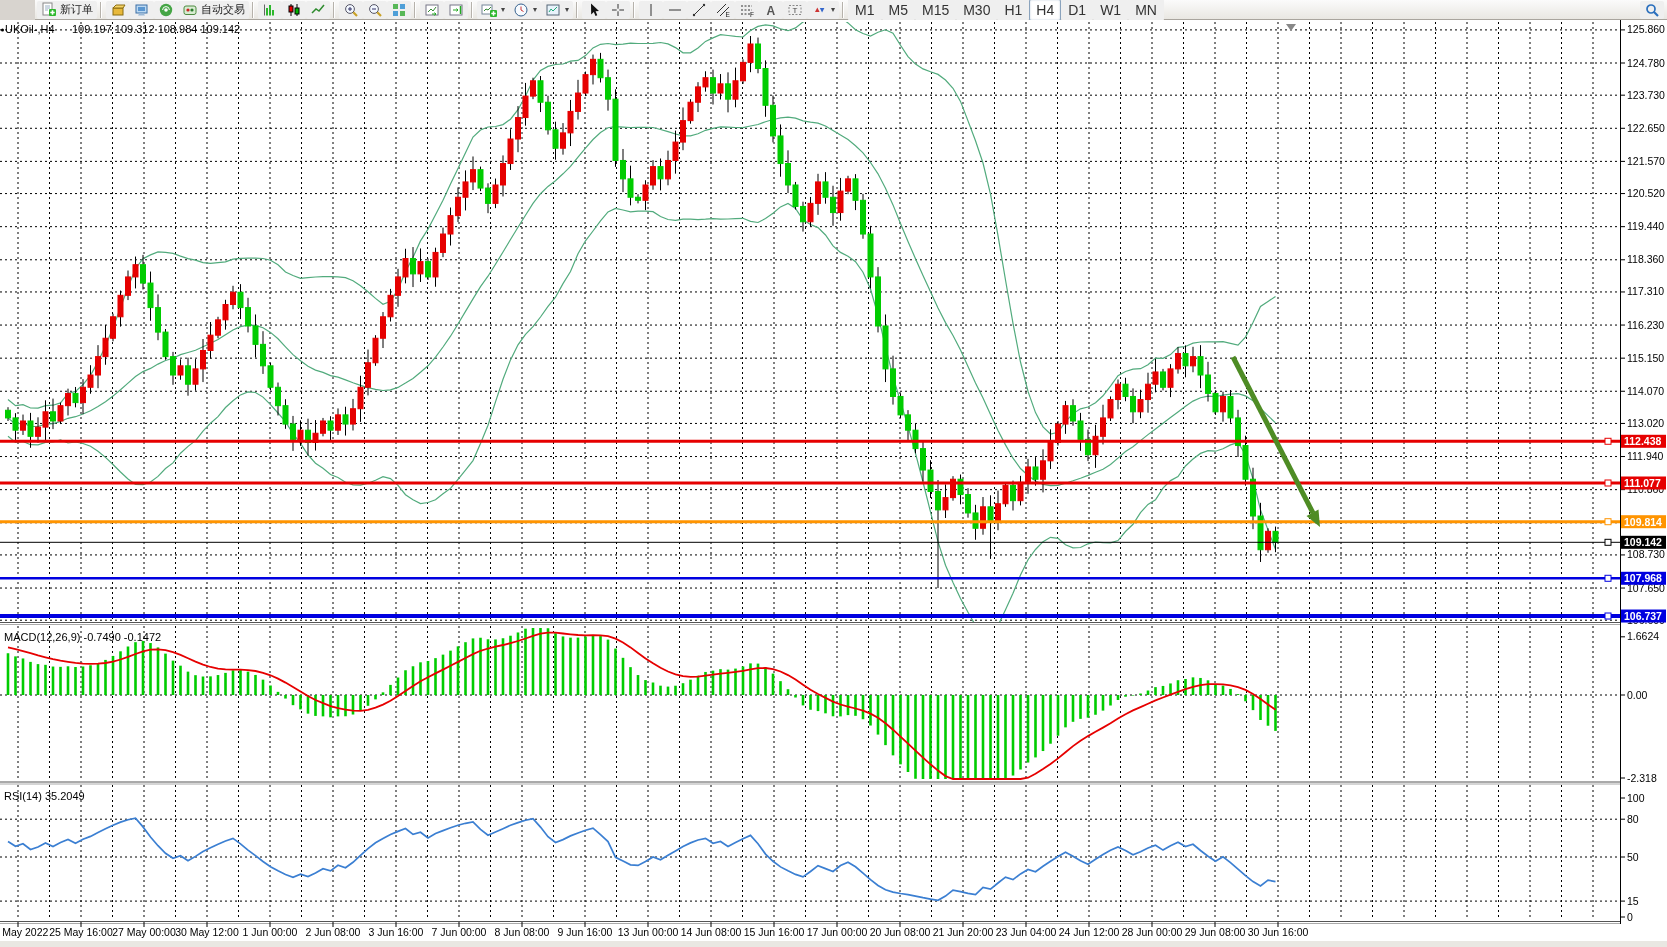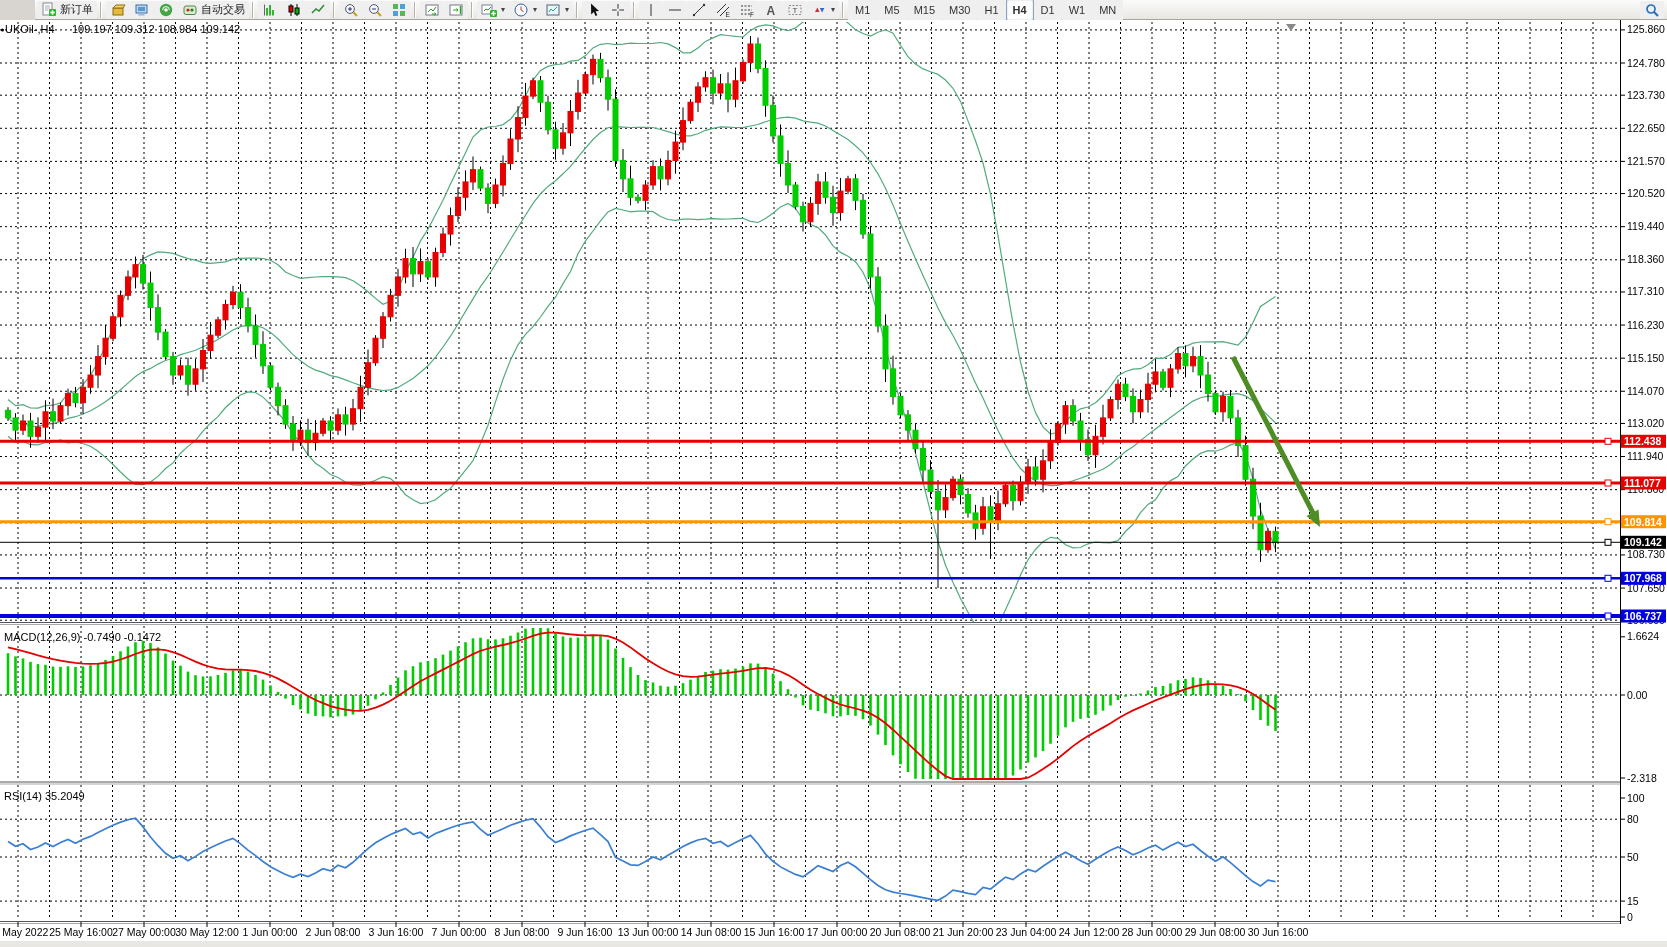--- a/index.html
+++ b/index.html
@@ -8,23 +8,23 @@
   
   #toolbar{position:absolute;left:0;top:0;width:1667px;height:20px;
     background:linear-gradient(#fbfbfb,#e9e7e2);border-bottom:1px solid #a9a59e;
     display:flex;align-items:center;padding-left:2px;box-sizing:border-box;white-space:nowrap;margin-left:35px;}
   .tb-btn{height:18px;display:inline-flex;align-items:center;gap:3px;padding:0 3px;
     border:1px solid transparent;border-radius:2px;font-size:11px;color:#222;cursor:default;}
   .tb-btn svg{display:block;}
   .tb-sep{width:7px;height:16px;margin:0 1px;
     background:linear-gradient(90deg,transparent 2px,#b6b2ab 2px,#b6b2ab 3px,#fff 3px,#fff 4px,transparent 4px);}
   .caret{font-size:8px;color:#444;margin-left:1px;}
-  .tf-btn{height:22px;display:inline-flex;align-items:center;padding:0 6px;font-size:11px;color:#333;
+  .tf-btn{height:22px;display:inline-flex;align-items:center;padding:0 6px;font-size:14px;color:#333;
     border:1px solid transparent;border-radius:2px;}
-  .tf-btn.active{background:#fff;border-color:#8aa3bd;box-shadow:inset 0 0 2px #b9c9da;font-weight:bold;}
+  .tf-btn.active{background:#fff;border-color:#8aa3bd;box-shadow:inset 0 0 2px #b9c9da;font-weight:normal;}
   #tb-right{margin-left:auto;display:flex;align-items:center;gap:6px;padding-right:8px;}
   .badge{position:absolute;right:-5px;top:-5px;background:#e33022;color:#fff;font-size:8px;
     border-radius:7px;min-width:11px;height:11px;line-height:11px;text-align:center;font-weight:bold;}
   .chat-wrap{position:relative;}
   
   #chart-area{position:absolute;left:0;top:20px;width:1667px;height:927px;background:#fff;}
   svg text{font-family:"Liberation Sans",sans-serif;}
 </style>
 </head>
 <body>

